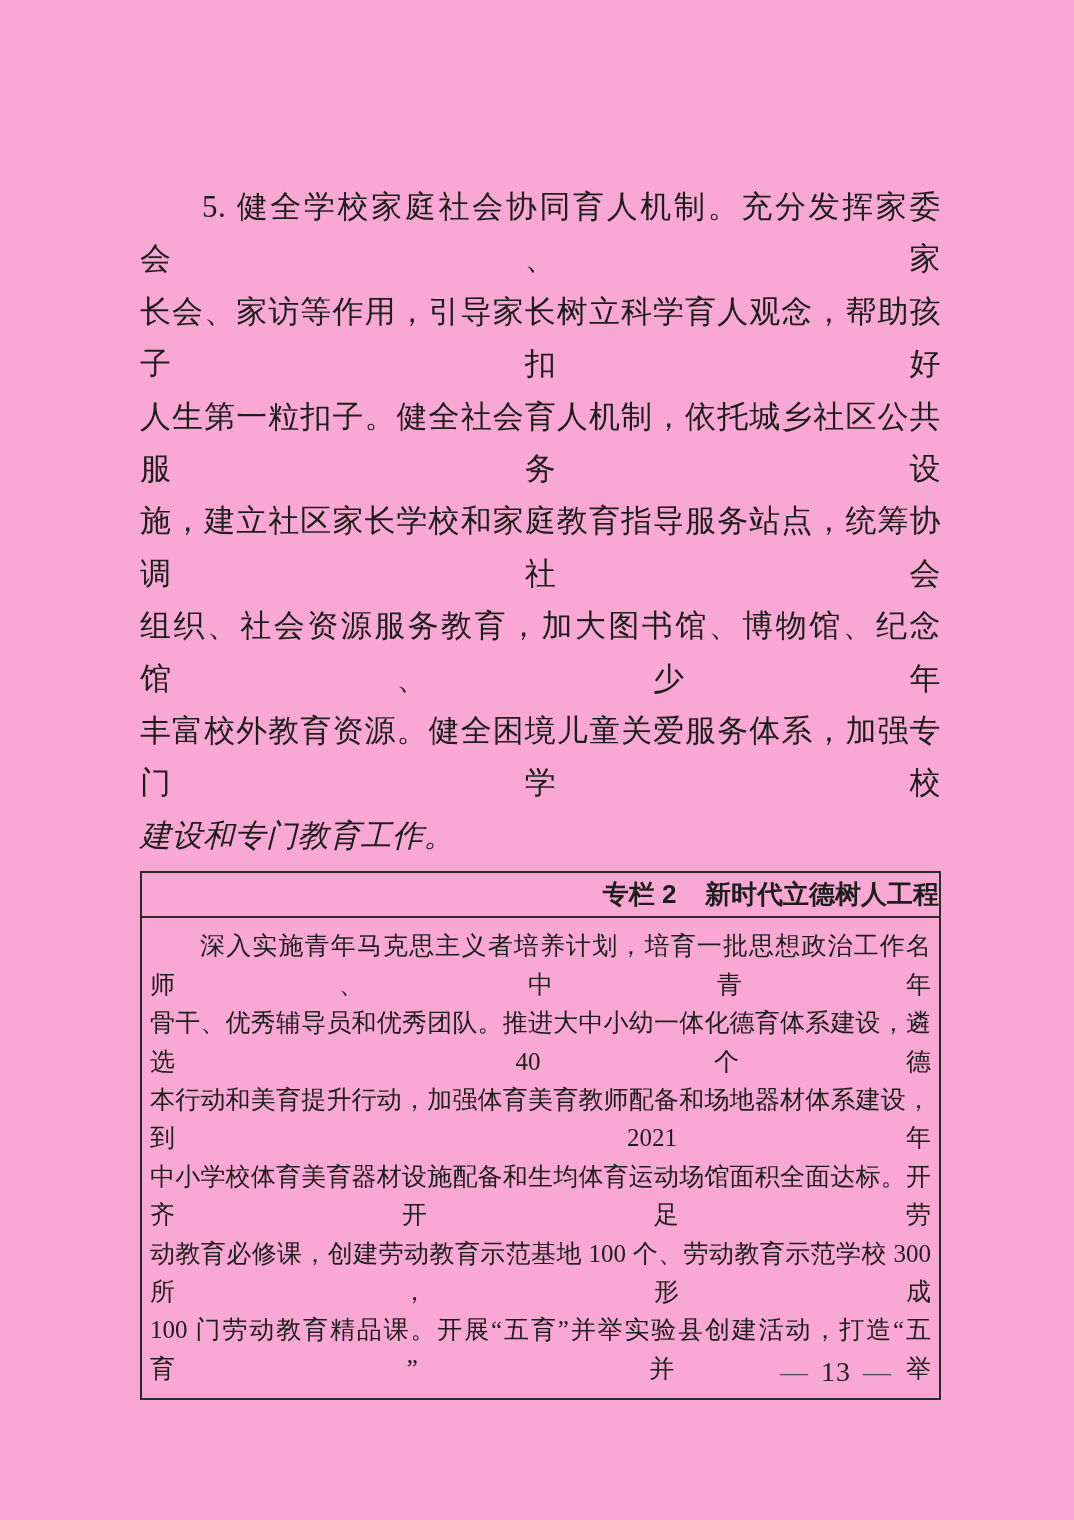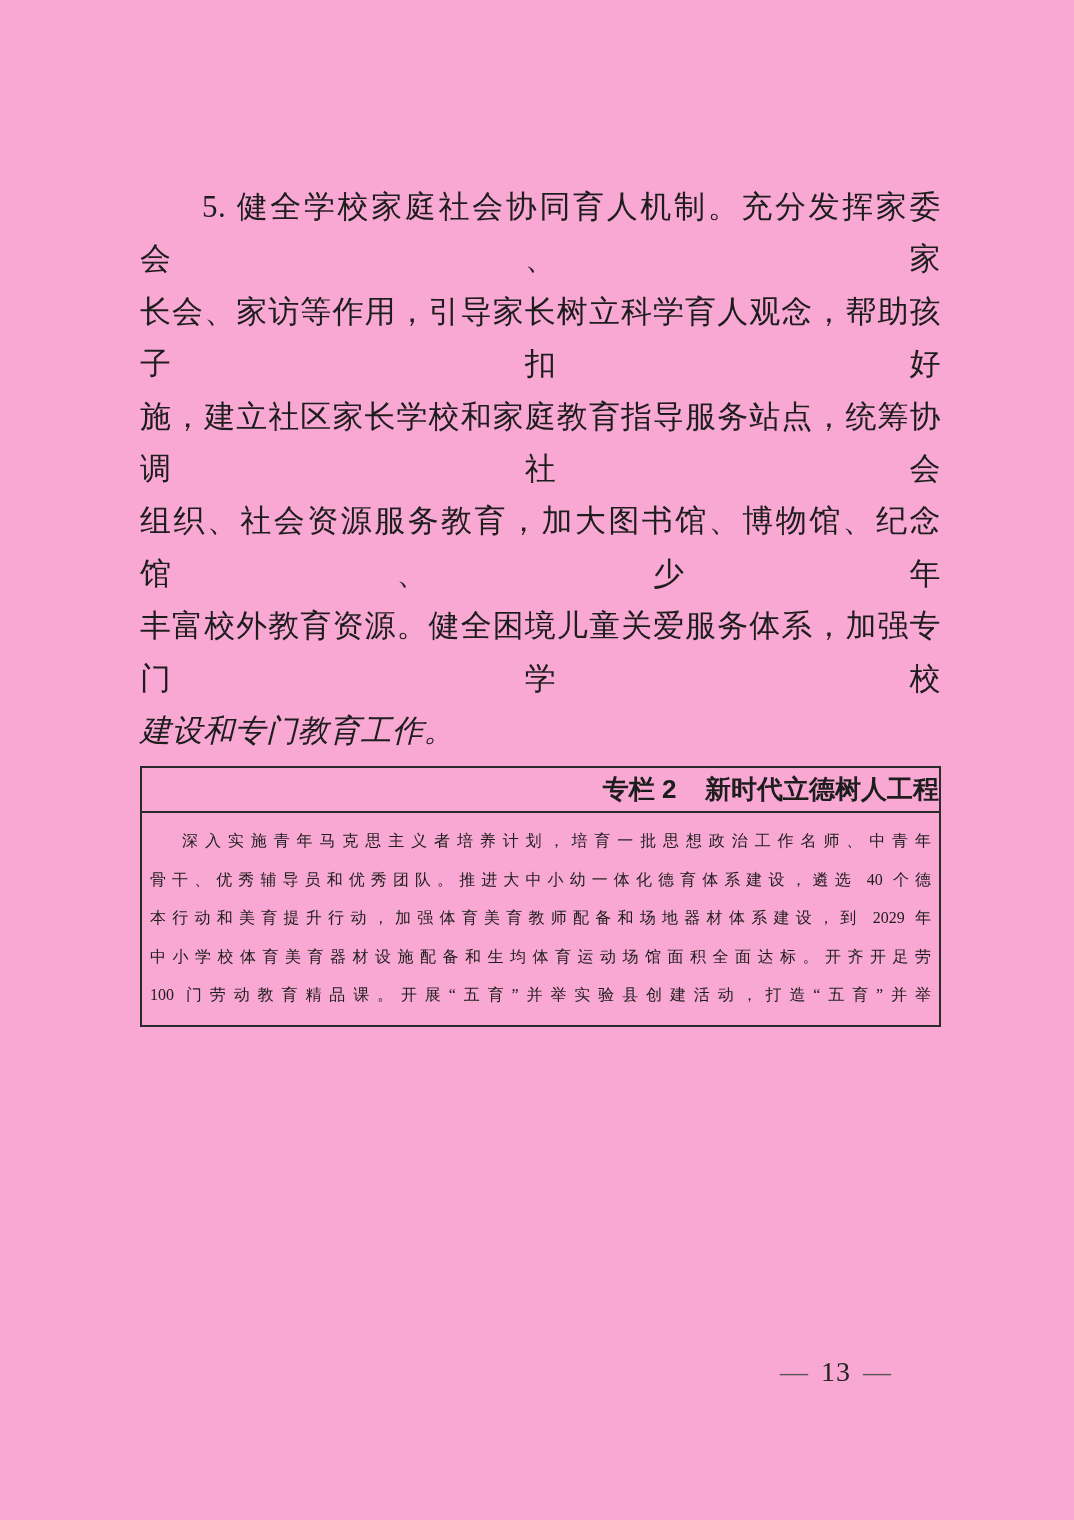--- a/index.html
+++ b/index.html
@@ -44,21 +44,21 @@
     font-family: "Liberation Sans", "DejaVu Sans", sans-serif;
     font-weight: bold;
     font-size: 26px;
     line-height: 43px;
     text-align: right;
     border-bottom: 2px solid #2a2a2a;
   }
   .box-label { margin-right: 1.1em; }
   .box-body { padding: 9px 8px 10px 8px; }
   .boxline {
-    font-size: 16px;
+    font-size: 25px;
     line-height: 38.4px;
     text-align: justify;
     text-align-last: justify;
     text-justify: inter-character;
   }
   .boxline.first { text-indent: 2em; }
 
   
   .footer {
     position: absolute;
@@ -73,35 +73,37 @@
 </style>
 </head>
 <body>
 
 <div class="page">
   <div class="content">
 
     <div class="para">
       <div class="bodyline first">5. 健全学校家庭社会协同育人机制。充分发挥家委会、家</div>
       <div class="bodyline">长会、家访等作用，引导家长树立科学育人观念，帮助孩子扣好</div>
+      <div class="bodyline">人生第一粒扣子。健全社会育人机制，依托城乡社区公共服务设</div>
       <div class="bodyline">施，建立社区家长学校和家庭教育指导服务站点，统筹协调社会</div>
       <div class="bodyline">组织、社会资源服务教育，加大图书馆、博物馆、纪念馆、少年</div>
       <div class="bodyline">丰富校外教育资源。健全困境儿童关爱服务体系，加强专门学校</div>
       <div class="bodyline lastline">建设和专门教育工作。</div>
     </div>
 
     <div class="callout">
       <div class="box-header">
         <span class="box-label">专栏 2</span><span>新时代立德树人工程</span>
       </div>
       <div class="box-body">
         <div class="boxline first">深入实施青年马克思主义者培养计划，培育一批思想政治工作名师、中青年</div>
         <div class="boxline">骨干、优秀辅导员和优秀团队。推进大中小幼一体化德育体系建设，遴选 40 个德</div>
-        <div class="boxline">本行动和美育提升行动，加强体育美育教师配备和场地器材体系建设，到 2029 年</div>
+        <div class="boxline">本行动和美育提升行动，加强体育美育教师配备和场地器材体系建设，到 2021 年</div>
         <div class="boxline">中小学校体育美育器材设施配备和生均体育运动场馆面积全面达标。开齐开足劳</div>
+        <div class="boxline">动教育必修课，创建劳动教育示范基地 100 个、劳动教育示范学校 300 所，形成</div>
         <div class="boxline">100 门劳动教育精品课。开展“五育”并举实验县创建活动，打造“五育”并举</div>
 
       </div>
     </div>
 
   </div>
 
   <div class="footer">
     <span class="dash">—</span><span class="num">13</span><span class="dash">—</span>
   </div>

